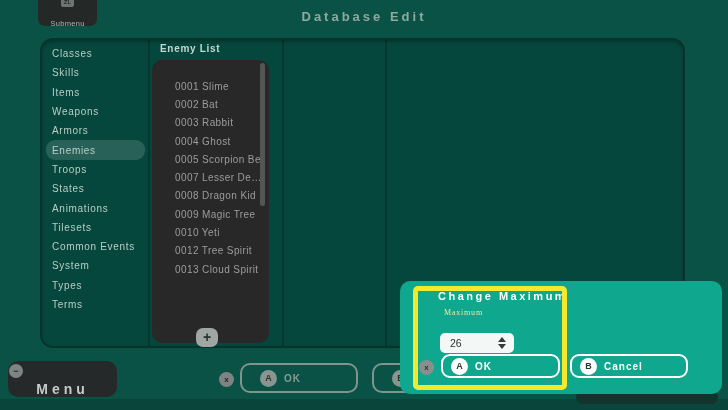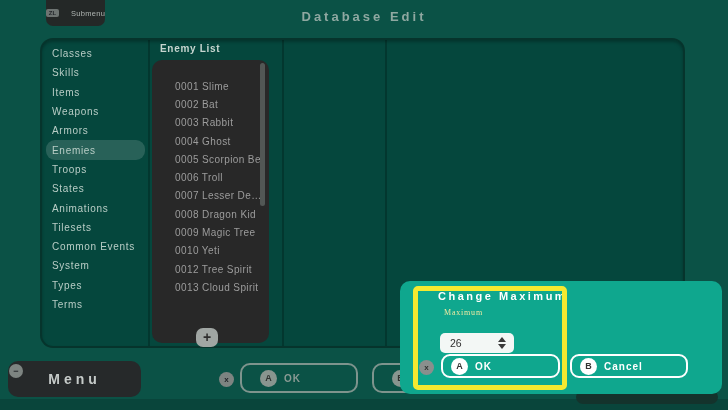--- a/index.html
+++ b/index.html
@@ -6,23 +6,23 @@
   html,body { width:728px; height:410px; }
   body {
     font-family: "Liberation Sans", "DejaVu Sans", sans-serif;
     position:relative; overflow:hidden;
     background:#0B5246;
   }
   .abs { position:absolute; }
 
   
   .submenu-btn {
-    left:46px; top:0; width:59px; height:26px;
+    left:38px; top:0; width:59px; height:26px;
     background:#242827; border-radius:0 0 7px 7px;
-    display:flex; flex-direction:row; align-items:center; justify-content:center;
+    display:flex; flex-direction:column; align-items:center; justify-content:center;
     gap:12px; cursor:pointer;
   }
   .zl-badge {
     background:#6E7472; color:#23262a; font-size:6px; font-weight:700;
     border-radius:2px; padding:1px 3px; line-height:1.1;
   }
   .submenu-label { color:#AEB4B1; font-size:7.5px; letter-spacing:0.3px; }
   .page-title {
     left:0; right:0; top:9px; text-align:center;
     color:#8FA8A1; font-size:13px; font-weight:700; letter-spacing:3px;
@@ -66,23 +66,23 @@
   .add-btn {
     left:196px; top:328px; width:22px; height:19px;
     background:#A0A6A3; border-radius:7px; cursor:pointer;
     display:flex; align-items:center; justify-content:center;
   }
   .add-btn span { color:#2E2E2E; font-size:14px; font-weight:700; line-height:1; margin-top:-1px; }
 
   
   .bottom-strip { left:0; top:399px; width:728px; height:11px; background:#09453B; }
   .menu-btn {
-    left:8px; top:361px; width:133px; height:36px;
+    left:8px; top:361px; width:109px; height:36px;
     background:#26292A; border-radius:10px; cursor:pointer;
-    display:flex; align-items:center; justify-content:center;
+    display:flex; align-items:flex-end; justify-content:center;
   }
   .menu-btn span { color:#C6CBC9; font-size:14px; font-weight:700; letter-spacing:4px; }
   .round-badge {
     border-radius:50%; display:flex; align-items:center; justify-content:center;
     font-weight:700;
   }
   .gray-badge { background:#7D8481; color:#23262a; }
   .minus-badge { left:9px; top:364px; width:14px; height:14px; font-size:9px; }
   .xbar-badge  { left:219px; top:372px; width:15px; height:15px; font-size:8px; }
   .ghost-btn {
@@ -218,23 +218,20 @@
       </div>
 
       <div class="enemy-item">
         <span>0004 Ghost</span>
       </div>
 
       <div class="enemy-item">
         <span>0005 Scorpion Bee</span>
       </div>
 
-      <div class="enemy-item">
-        <span>0006 Troll</span>
-      </div>
 
       <div class="enemy-item">
         <span>0007 Lesser De…</span>
       </div>
 
       <div class="enemy-item">
         <span>0008 Dragon Kid</span>
       </div>
 
       <div class="enemy-item">

